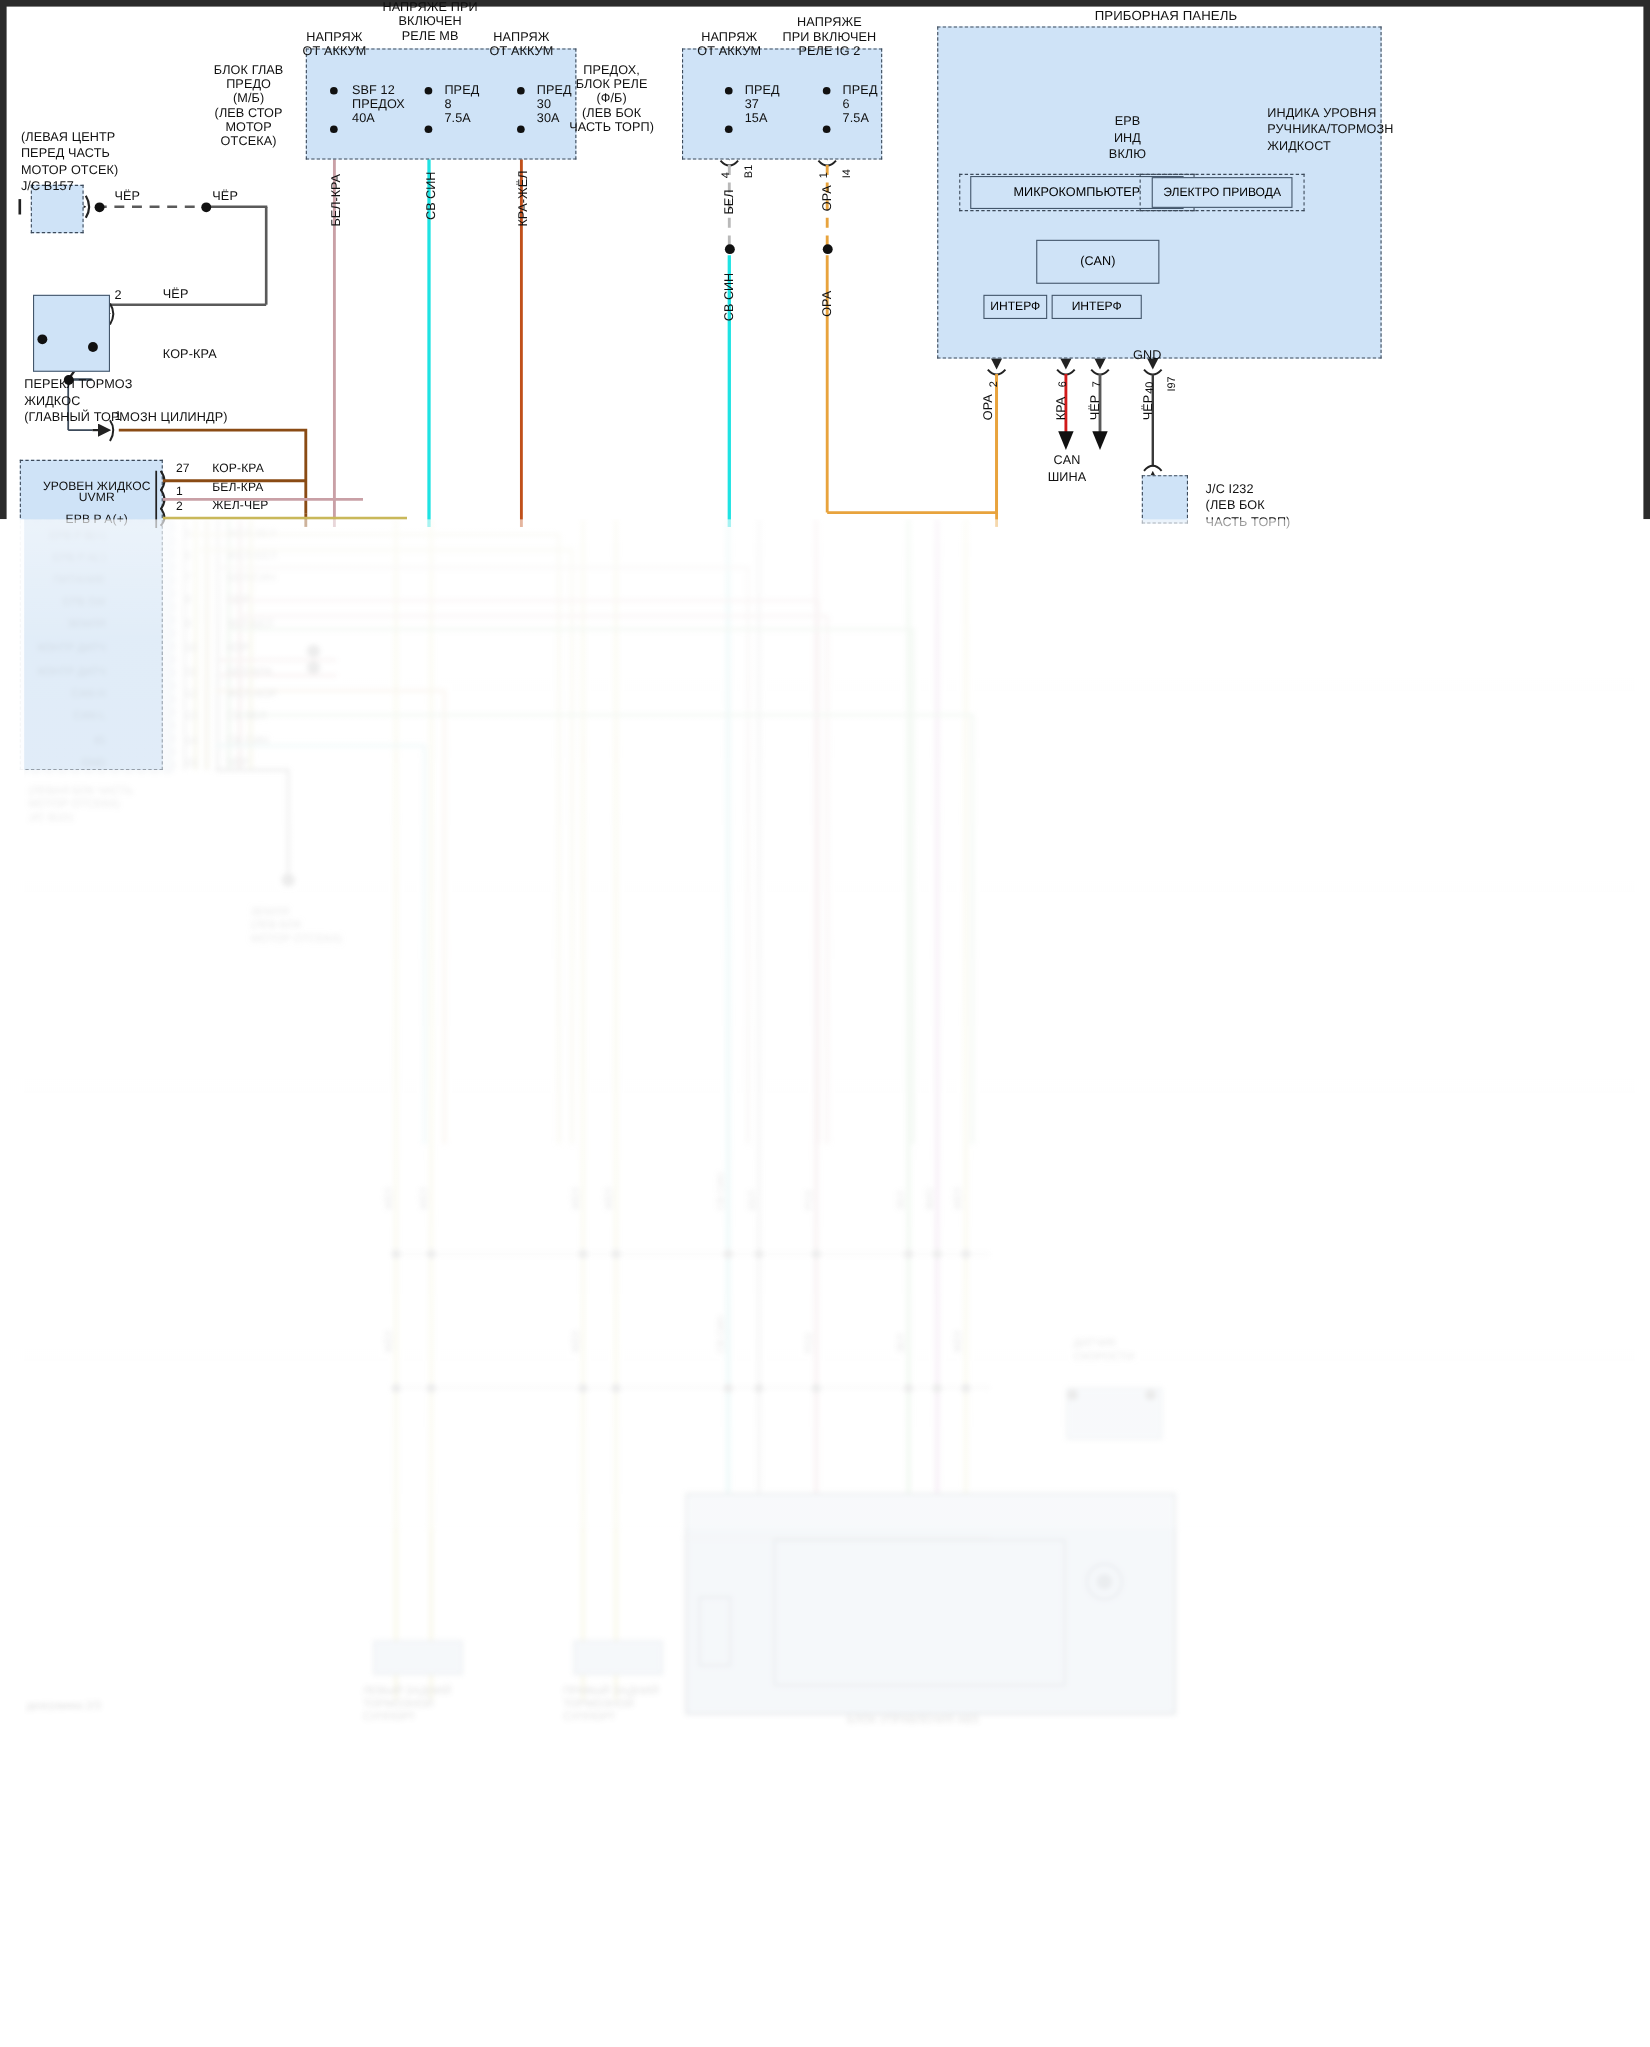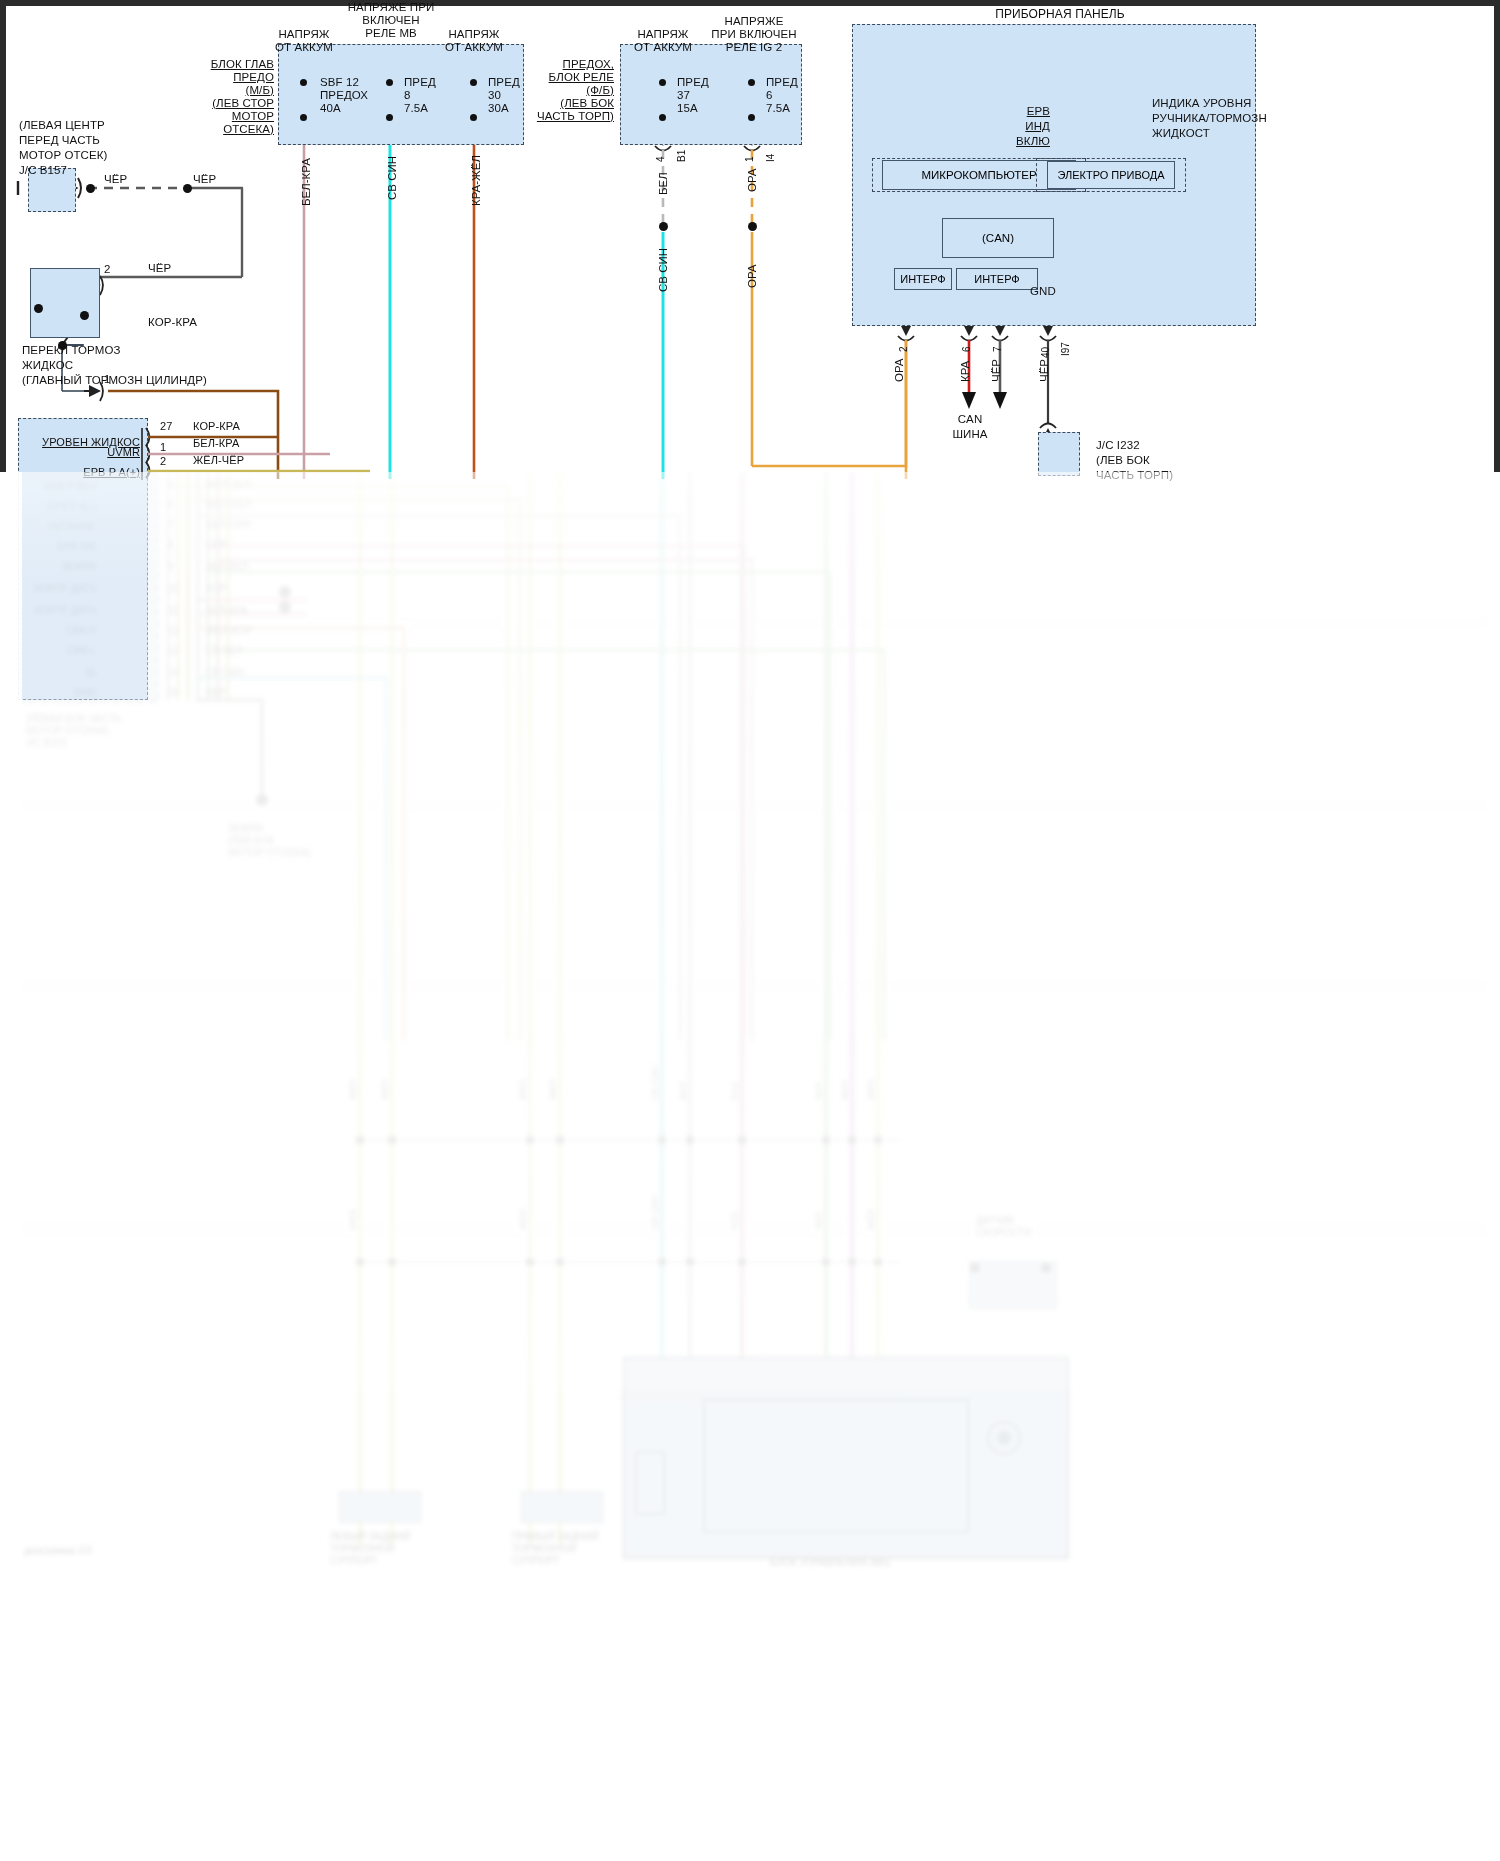--- a/index.html
+++ b/index.html
@@ -6,21 +6,21 @@
   body{font-family:"Liberation Sans","DejaVu Sans",sans-serif;}
   #stage{position:relative;width:1500px;height:1861px;background:#ffffff;overflow:hidden;}
 
   
   .frame-top{position:absolute;left:0;top:0;width:1500px;height:6px;background:#2b2b2b;}
   .frame-left{position:absolute;left:0;top:0;width:6px;height:472px;background:#2b2b2b;}
   .frame-right{position:absolute;right:0;top:0;width:6px;height:472px;background:#2b2b2b;}
 
   .lbl{position:absolute;font-size:11.5px;color:#111;line-height:13px;white-space:pre;letter-spacing:.1px;}
   .lbl.c{text-align:center;}
-  .lbl.r{text-align:right;text-decoration:underline;}
+  .lbl.r{text-align:center;}
   .vlbl{position:absolute;font-size:11.5px;color:#111;white-space:nowrap;
         transform-origin:0 0;transform:rotate(-90deg);}
   .box-blue{position:absolute;background:#cfe3f7;border:1.6px solid #43566b;}
   .box-dash{position:absolute;background:#cfe3f7;border:1.8px dashed #3c4a5a;}
   .box-dash-nf{position:absolute;background:transparent;border:1.8px dashed #3c4a5a;}
   .dot{position:absolute;width:9px;height:9px;border-radius:50%;background:#111;}
   .sdot{position:absolute;width:7px;height:7px;border-radius:50%;background:#111;}
 
   
   #ghost{position:absolute;left:0;top:472px;width:1500px;height:1389px;overflow:hidden;}
@@ -261,21 +261,21 @@
   <div class="box-blue" style="left:894px;top:268px;width:56px;height:20px;display:flex;align-items:center;justify-content:center;font-size:11px;">
       <span>ИНТЕРФ</span>
     </div>
   <div class="box-blue" style="left:956px;top:268px;width:80px;height:20px;display:flex;align-items:center;justify-content:center;font-size:11px;">
       <span>ИНТЕРФ</span>
     </div>
 
   <div class="lbl r" style="left:1000px;top:104px;width:50px;line-height:15px;"><span>ЕРВ</span><br><span>ИНД</span><br><span>ВКЛЮ</span></div>
   <div class="lbl" style="left:1152px;top:96px;width:140px;line-height:15px;"><span>ИНДИКА УРОВНЯ</span><br><span>РУЧНИКА/ТОРМОЗН</span><br><span>ЖИДКОСТ</span></div>
 
-  <div class="lbl" style="left:1030px;top:285px;font-size:11.5px;">GND</div>
+  <div class="lbl" style="left:1030px;top:317px;font-size:11.5px;">GND</div>
 
   <div class="vlbl" style="left:898px;top:352px;font-size:10px;">2</div>
   <div class="vlbl" style="left:961px;top:352px;font-size:10px;">6</div>
   <div class="vlbl" style="left:992px;top:352px;font-size:10px;">7</div>
   <div class="vlbl" style="left:1040px;top:358px;font-size:10px;">40</div>
   <div class="vlbl" style="left:1060px;top:356px;font-size:10px;">I97</div>
 
   <div class="vlbl" style="left:893px;top:382px;">ОРА</div>
   <div class="vlbl" style="left:959px;top:382px;">КРА</div>
   <div class="vlbl" style="left:990px;top:382px;">ЧЁР</div>

